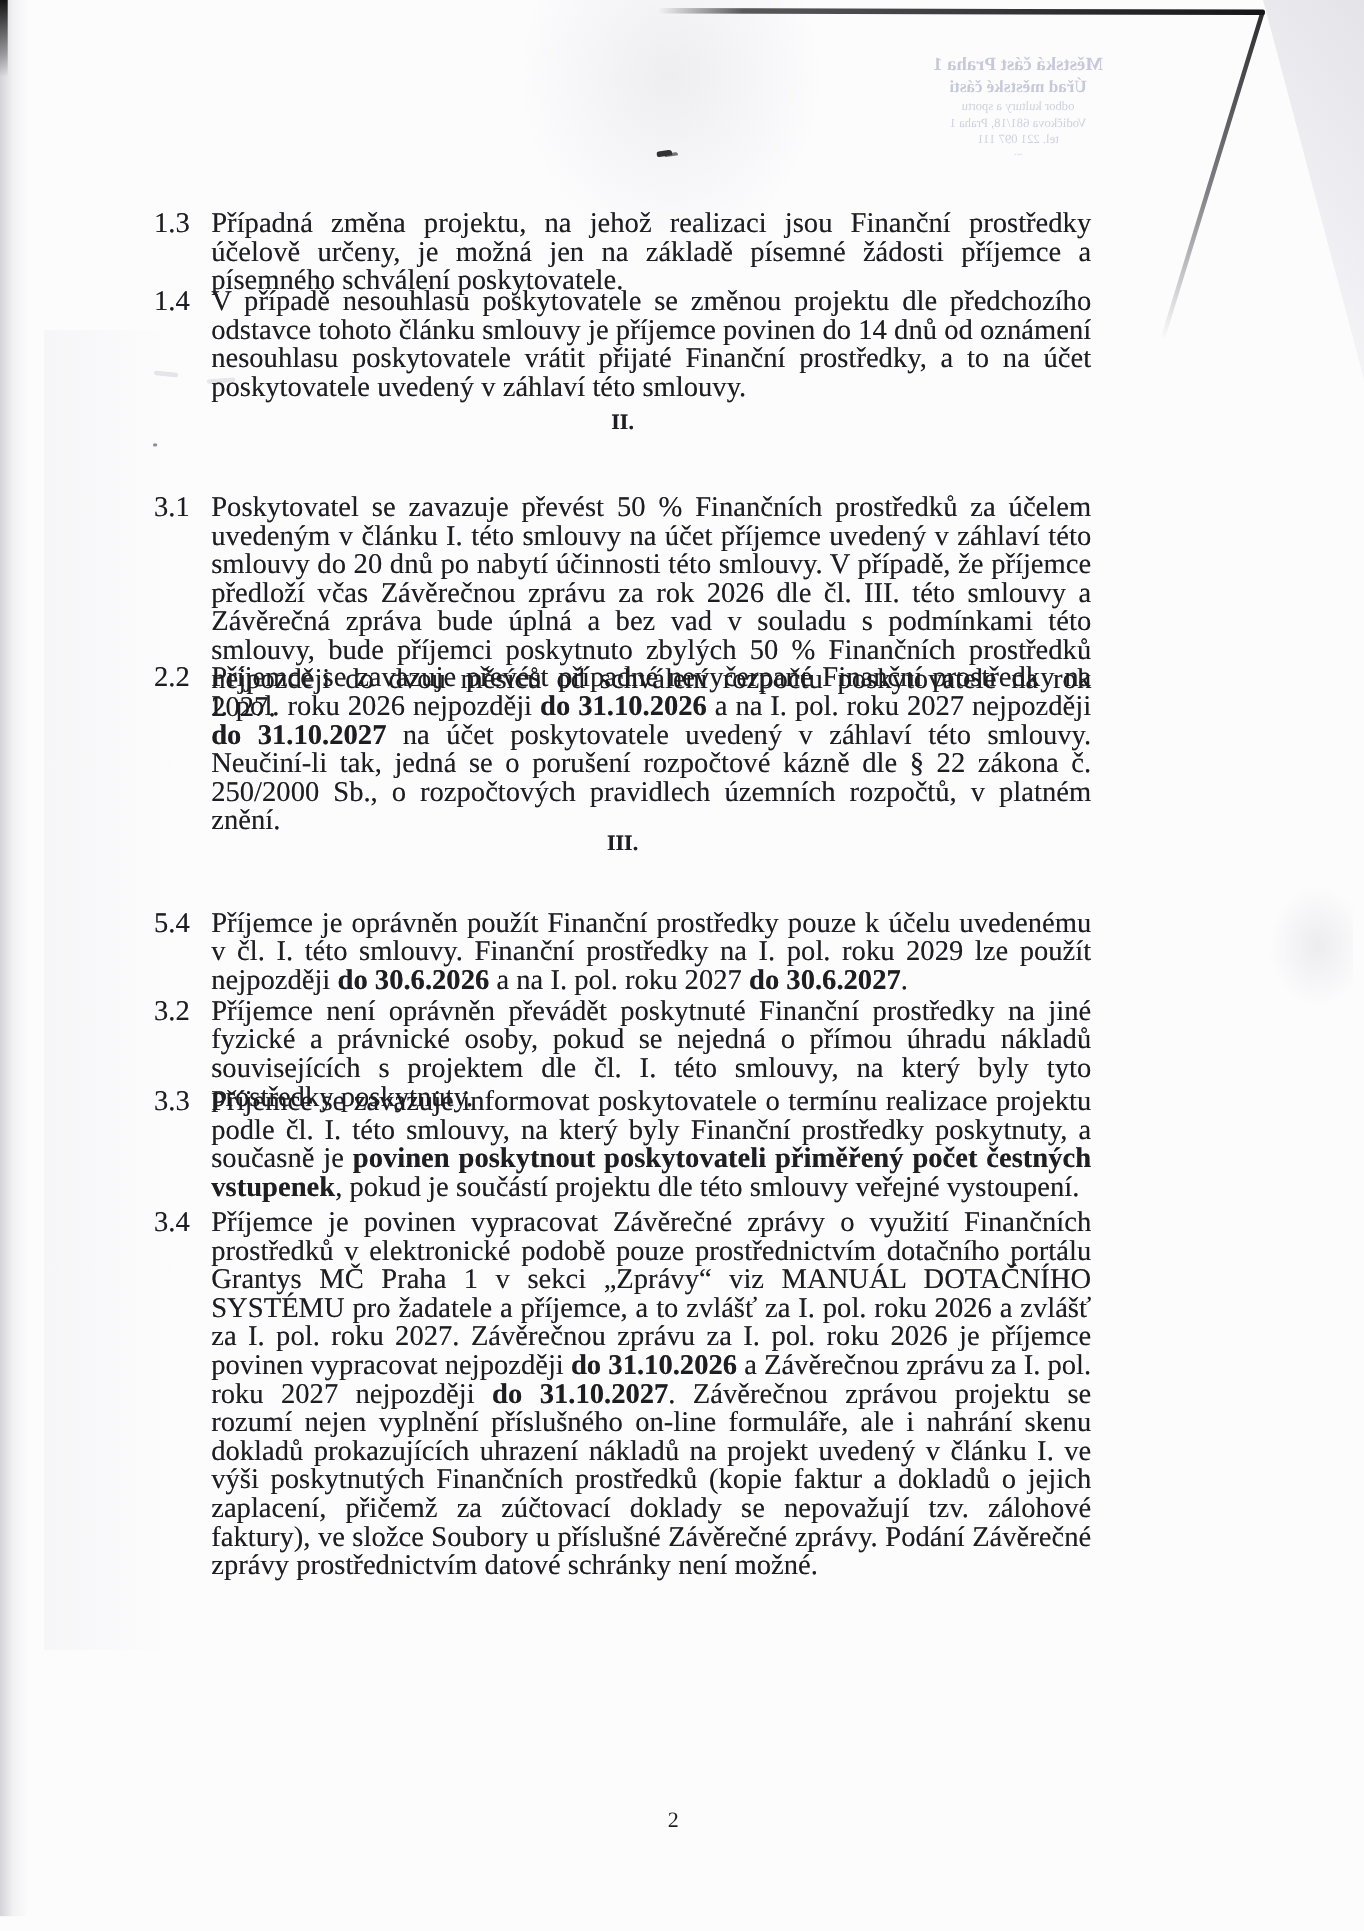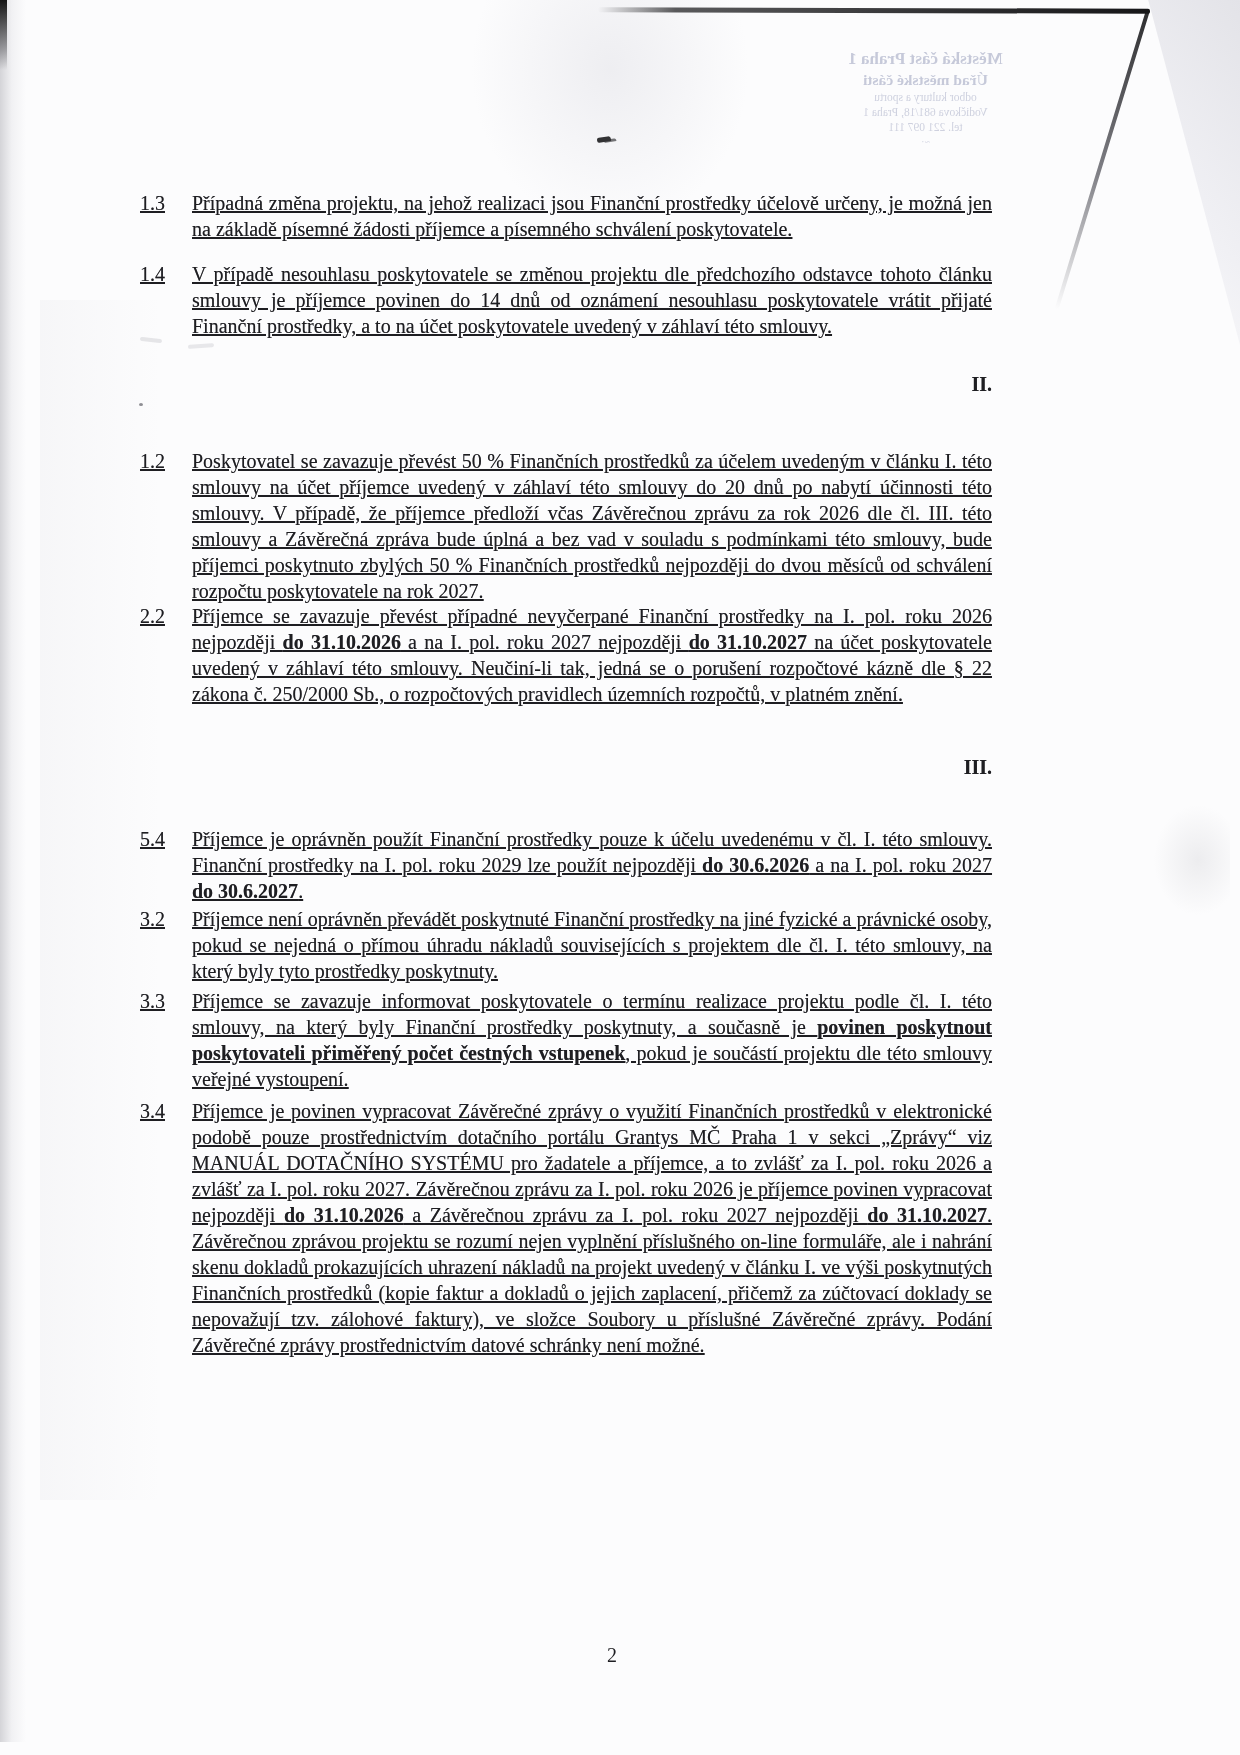--- a/index.html
+++ b/index.html
@@ -72,29 +72,28 @@
     pointer-events:none;
   }
   .bt-l1{font-size:17px;font-weight:bold;}
   .bt-l2{font-size:15.5px;font-weight:bold;}
   .bt-small{font-size:11.5px;opacity:.85;}
   .bt-mark{font-size:10px;opacity:.8;}
   
   .clause{
     position:absolute;left:140px;width:852px;
     display:grid;grid-template-columns:52px 1fr;
-    font-size:20px;line-height:26px;
+    font-size:26px;line-height:26px;
     text-shadow:0 0 .5px rgba(30,30,34,.55);
-    text-decoration:underline;
   }
   .clause .num{text-align:left;}
   .clause .body{text-align:justify;}
   .clause .body span.b{font-weight:bold;}
   .heading{
-    position:absolute;left:140px;width:852px;text-align:right;
+    position:absolute;left:140px;width:852px;text-align:center;
     font-size:20px;font-weight:bold;line-height:25.5px;
     text-shadow:0 0 .5px rgba(30,30,34,.55);
   }
   .page-number{
     position:absolute;left:0;top:1644px;width:1224px;text-align:center;
     font-size:20px;
   }
 </style>
 </head>
 <body>
@@ -129,21 +128,21 @@
 <div class="clause" style="top:261px">
   <span class="num">1.4</span>
   <div class="body"><span>V případě nesouhlasu poskytovatele se změnou projektu dle předchozího odstavce tohoto článku smlouvy je příjemce povinen do 14 dnů od oznámení nesouhlasu poskytovatele vrátit přijaté Finanční prostředky, a to na účet poskytovatele uvedený v záhlaví této smlouvy.</span></div>
 </div>
 
 <div class="heading" style="top:372px">
   <div>II.</div>
 </div>
 
 <div class="clause" style="top:448px">
-  <span class="num">1.2</span>
+  <span class="num">3.1</span>
   <div class="body"><span>Poskytovatel se zavazuje převést 50 % Finančních prostředků za účelem uvedeným v článku I. této smlouvy na účet příjemce uvedený v záhlaví této smlouvy do 20 dnů po nabytí účinnosti této smlouvy. V případě, že příjemce předloží včas Závěrečnou zprávu za rok 2026 dle čl. III. této smlouvy a Závěrečná zpráva bude úplná a bez vad v souladu s podmínkami této smlouvy, bude příjemci poskytnuto zbylých 50 % Finančních prostředků nejpozději do dvou měsíců od schválení rozpočtu poskytovatele na rok 2027.</span></div>
 </div>
 
 <div class="clause" style="top:603px">
   <span class="num">2.2</span>
   <div class="body"><span>Příjemce se zavazuje převést případné nevyčerpané Finanční prostředky na I. pol. roku 2026 nejpozději </span><span class="b">do 31.10.2026</span><span> a na I. pol. roku 2027 nejpozději </span><span class="b">do 31.10.2027</span><span> na účet poskytovatele uvedený v záhlaví této smlouvy. Neučiní-li tak, jedná se o porušení rozpočtové kázně dle § 22 zákona č. 250/2000 Sb., o rozpočtových pravidlech územních rozpočtů, v platném znění.</span></div>
 </div>
 
 <div class="heading" style="top:755px">
   <div>III.</div>

